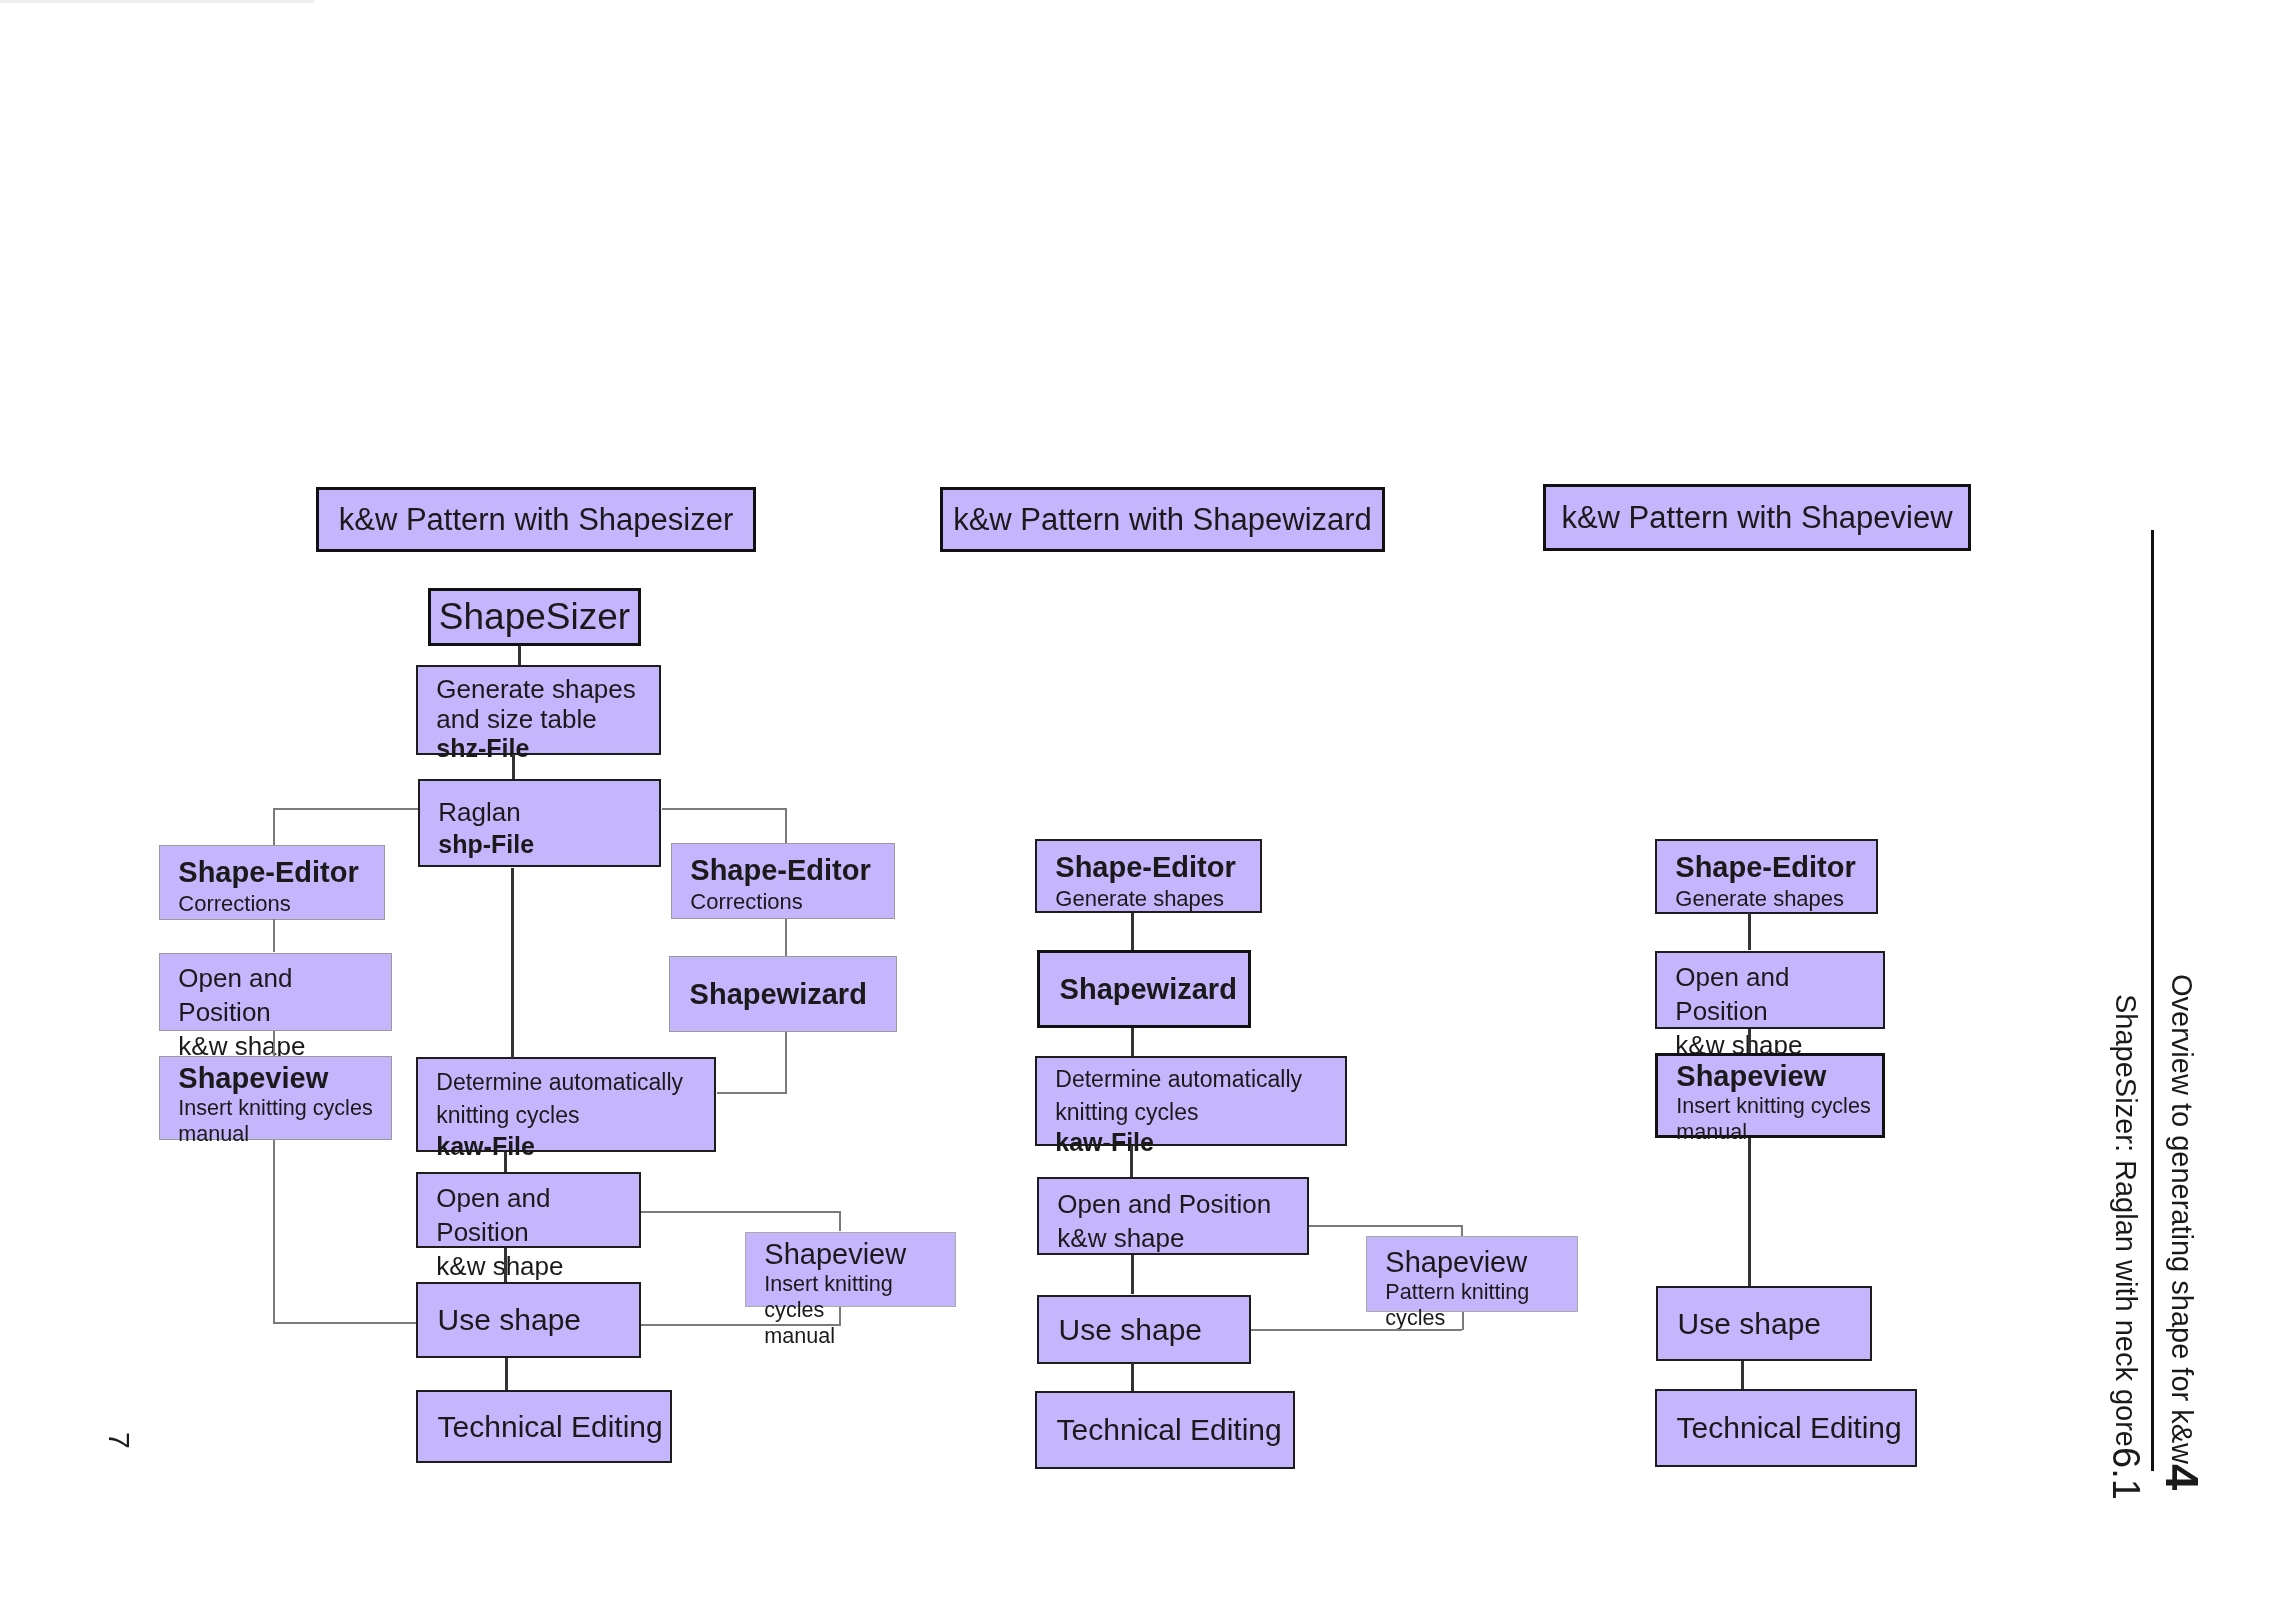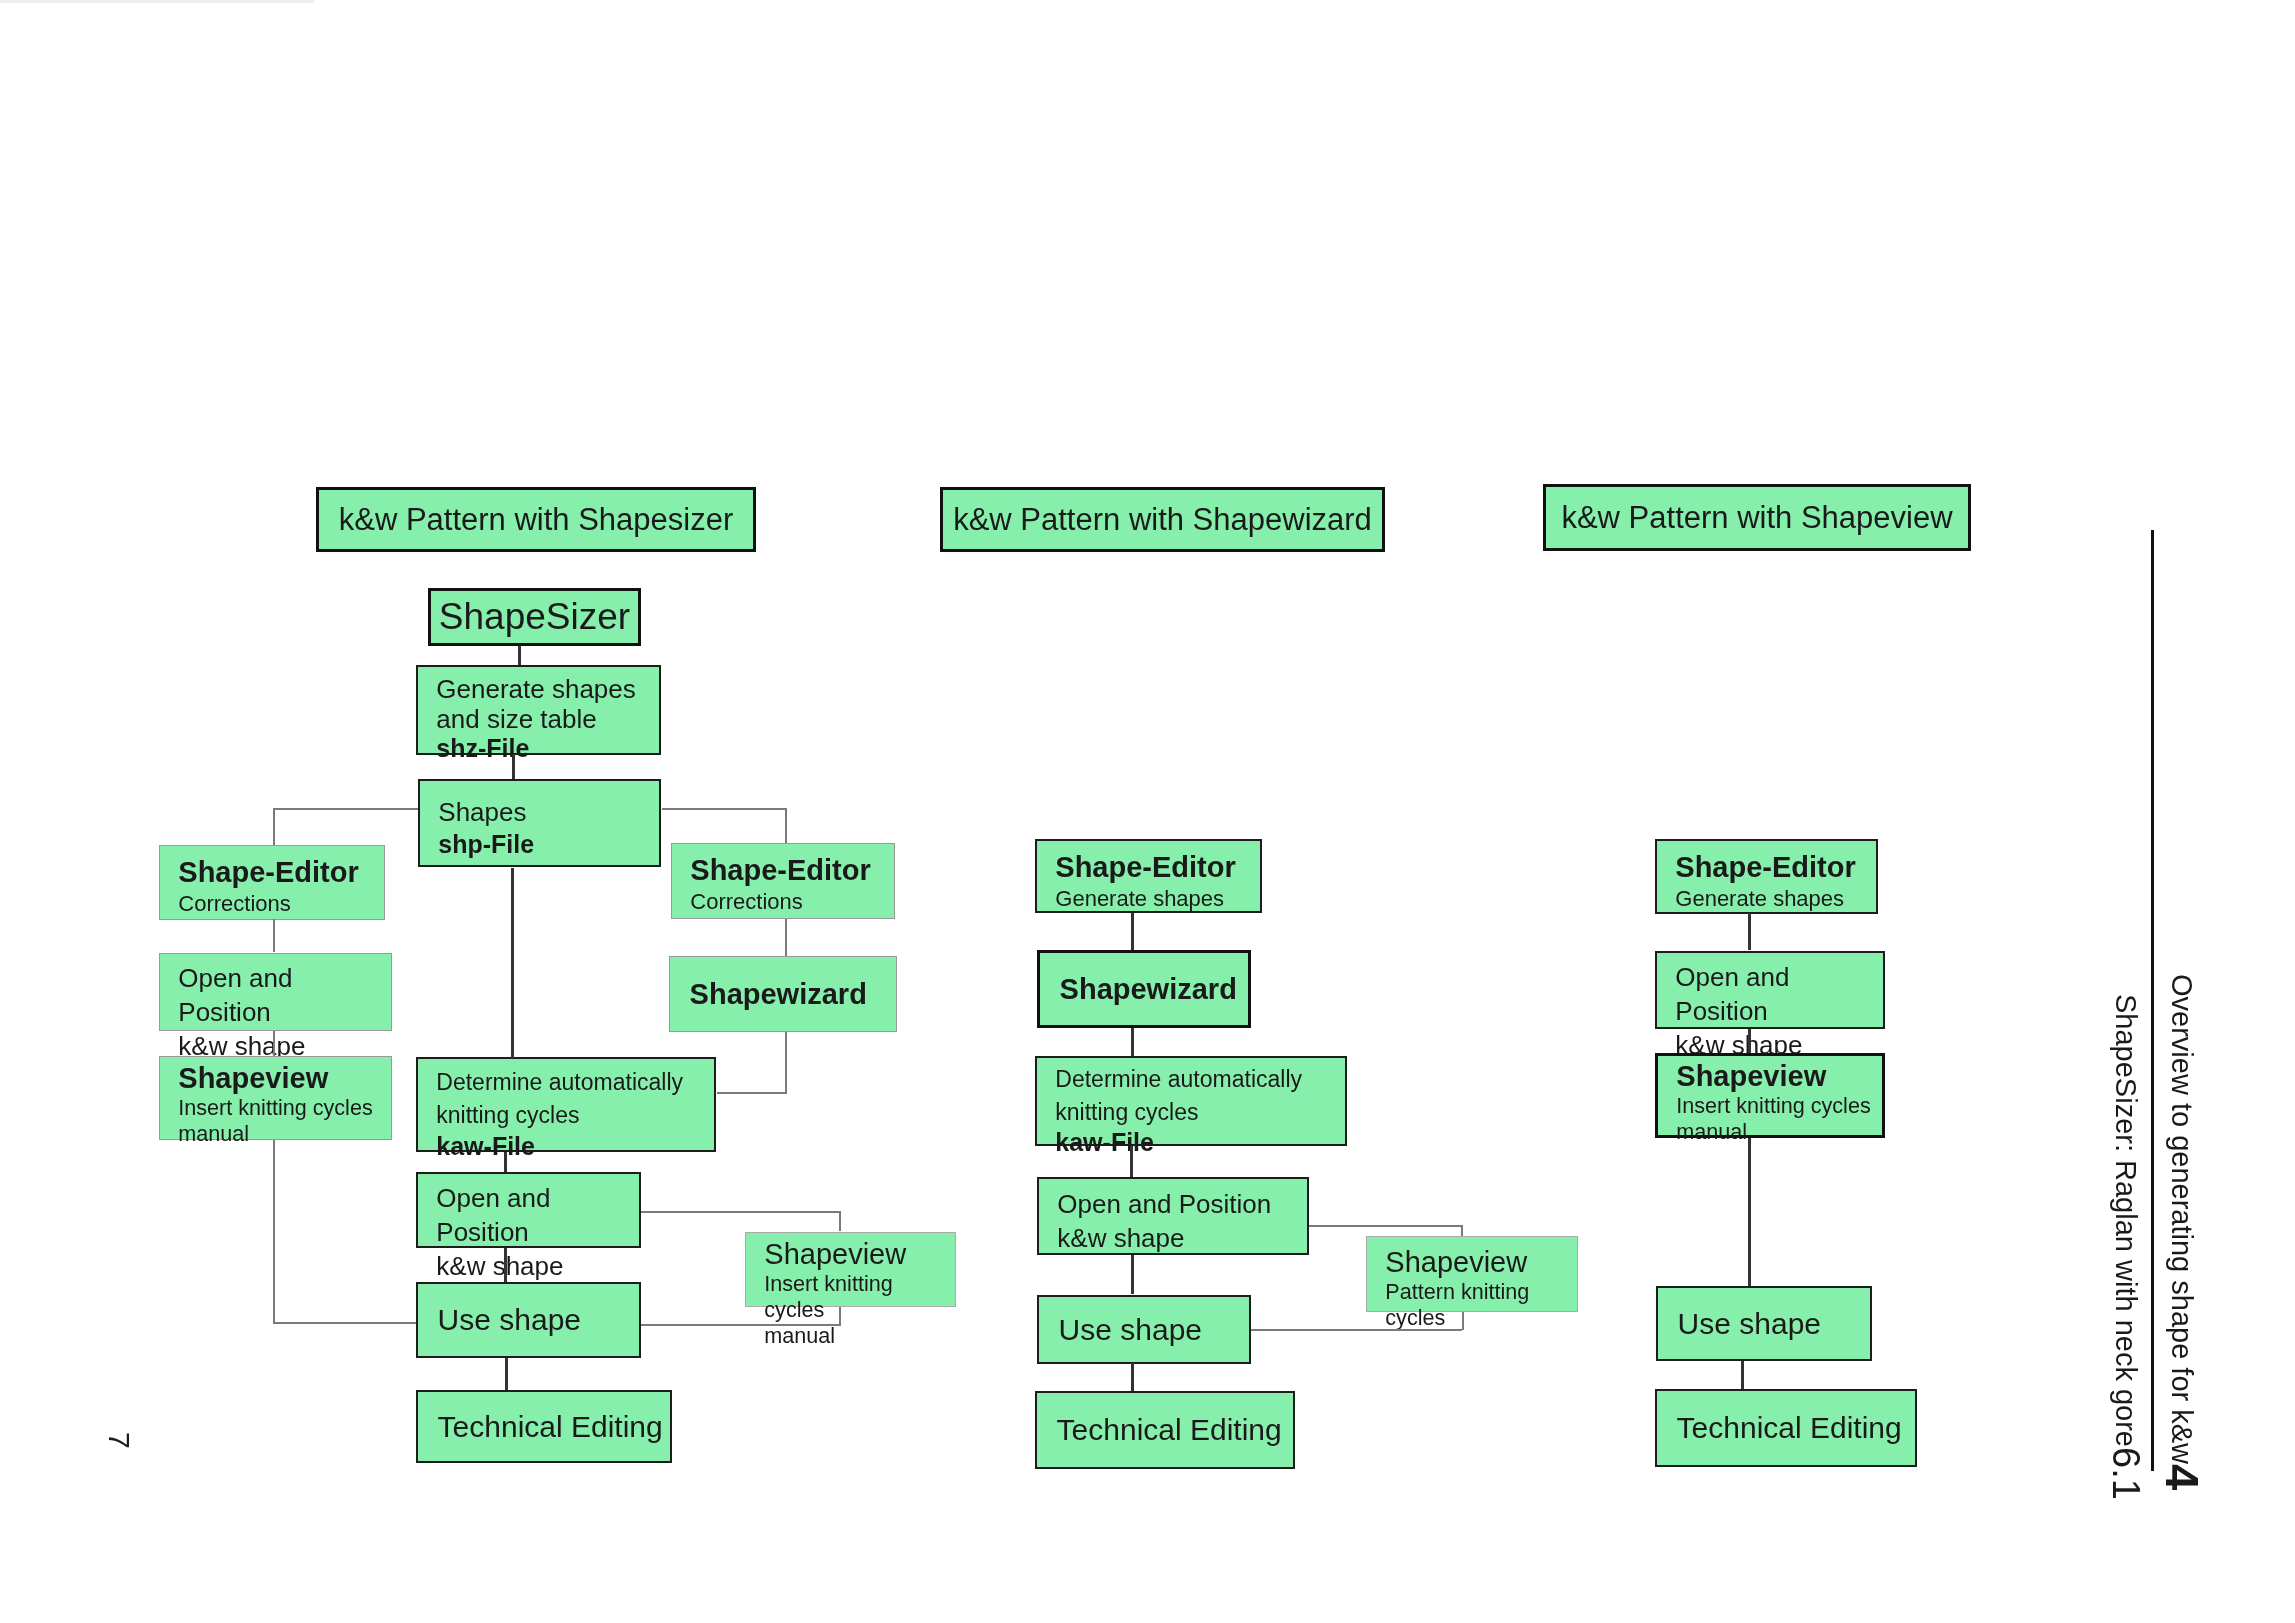--- a/index.html
+++ b/index.html
@@ -1,18 +1,18 @@
 <!DOCTYPE html>
 <html style="font-size:10.5px"><head>
 <meta charset="utf-8">
 <style>
   html,body{margin:0;padding:0;background:#fff;}
   #page{position:relative;width:2295px;height:1623px;background:#fff;overflow:hidden;
         font-family:"Liberation Sans",sans-serif;color:#1a1a1a;}
-  .box{position:absolute;background:#86efac;box-sizing:border-box;}
+  .box{position:absolute;background:#c4b5fd;box-sizing:border-box;}
   .b-thick{border:3.9px solid #111;}
   .b-dark{border:2px solid #1d1d1d;}
   .b-gray{border:1.3px solid #9a9a9a;}
   .titlebox{display:flex;align-items:center;justify-content:center;
             font-size:31px;white-space:nowrap;border:3.3px solid #111;}
   .line{position:absolute;}
   .ln-dark{background:#333;}
   .ln-gray{background:#7a7a7a;}
   .pad{padding:9.2px 0 0 18.3px;}
   .bt{font-weight:bold;font-size:29px;line-height:35px;}
@@ -48,21 +48,21 @@
     <span>ShapeSizer</span>
   </div>
 
   <div class="box b-dark pad" style="left:416px;top:665px;width:245px;height:90px;padding-top:6.5px;">
     <div class="body42" style="font-size:26px;line-height:30px;">Generate shapes</div>
     <div class="body42" style="font-size:26px;line-height:30px;">and size table</div>
     <div class="file" style="line-height:29px;">shz-File</div>
   </div>
 
   <div class="box b-dark pad" style="left:418px;top:779px;width:243px;height:88px;padding-top:15.7px;">
-    <div class="body42" style="font-size:26px;line-height:31px;">Shapes</div>
+    <div class="body42" style="font-size:26px;line-height:31px;">Raglan</div>
     <div class="file">shp-File</div>
   </div>
 
   <div class="box b-gray pad" style="left:159px;top:845px;width:226px;height:75px;">
     <div class="bt">Shape-Editor</div>
     <div class="bsub">Corrections</div>
   </div>
 
   <div class="box b-gray pad" style="left:159px;top:953px;width:233px;height:78px;padding-top:6.5px;">
     <div class="body42" style="font-size:26px;">Open and Position</div>

